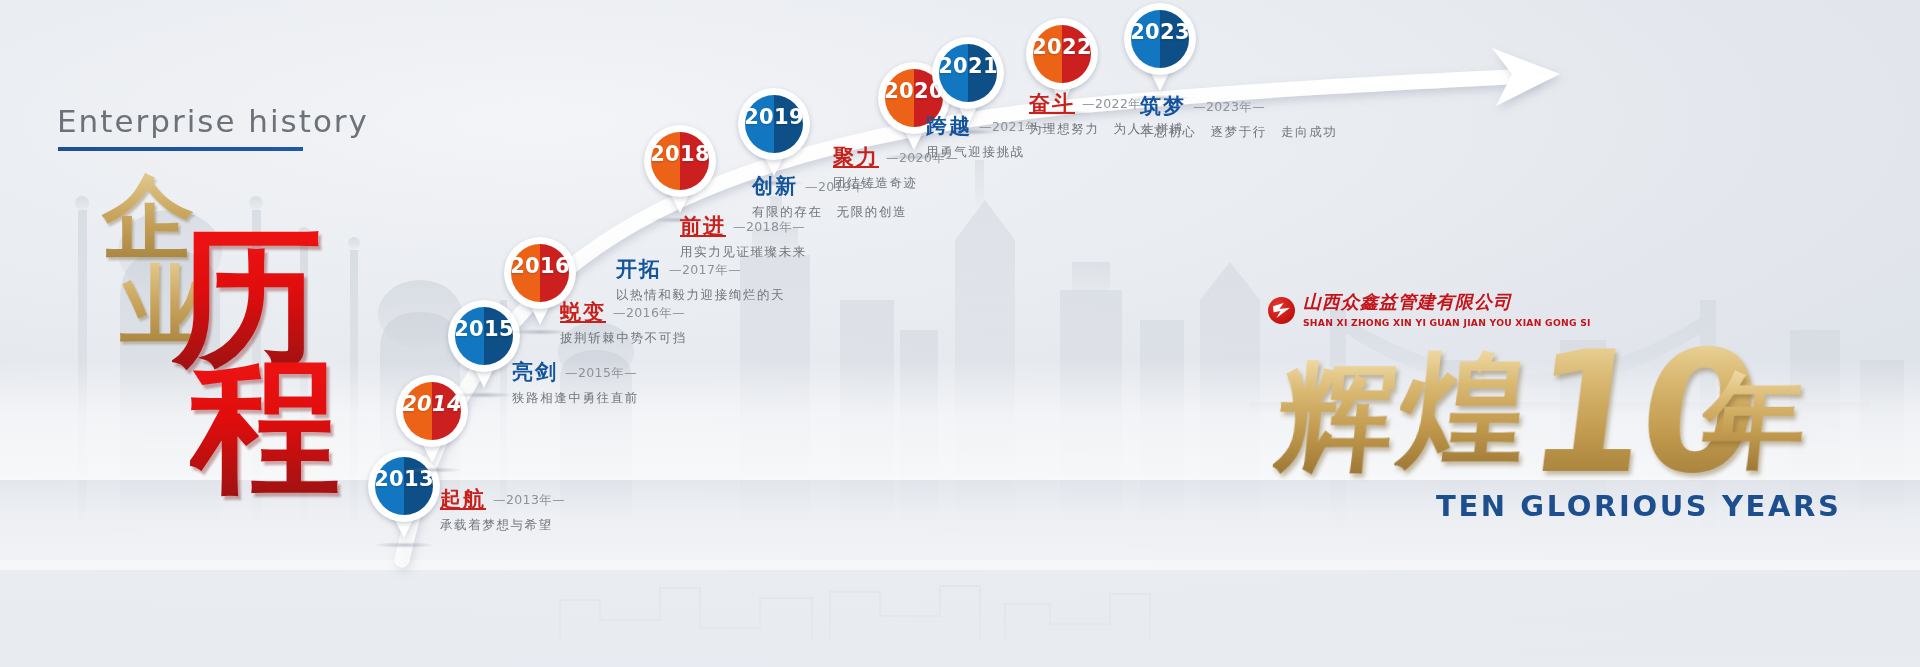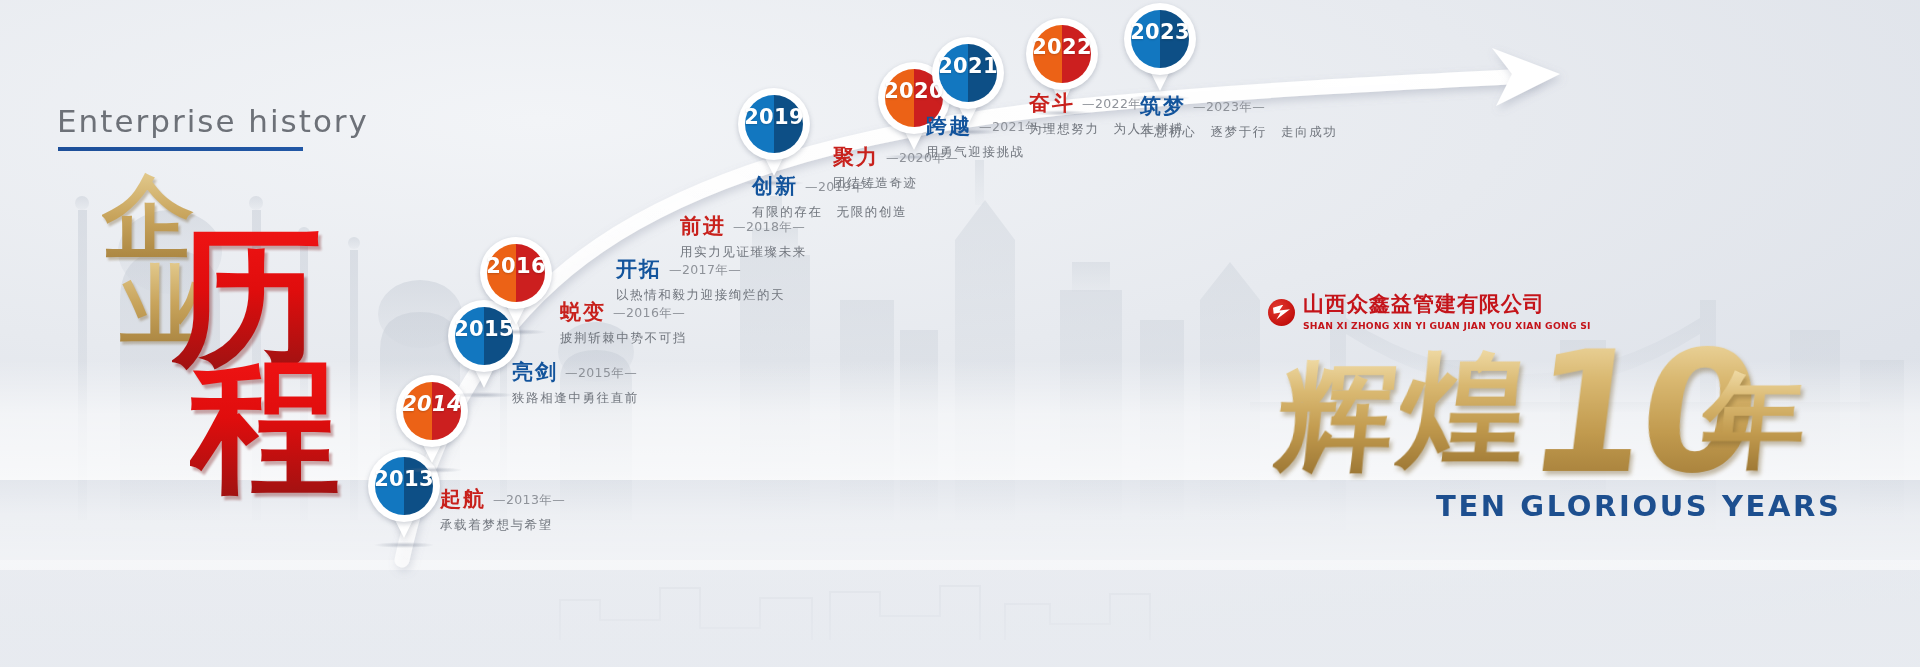--- a/index.html
+++ b/index.html
@@ -91,21 +91,21 @@
     background:radial-gradient(ellipse at center, rgba(110,120,140,.40) 0%, rgba(110,120,140,0) 72%);
   }
 
   
   .lab { position:absolute; white-space:nowrap; }
   .lab .ttl {
     font-family:"DejaVu Sans","Liberation Serif",serif;
     font-size:21px; font-weight:700; letter-spacing:2px; display:inline-block; vertical-align:baseline;
   }
   .lab.blue .ttl { color:#13549c; }
-  .lab.red  .ttl { color:#c8211c; }
+  .lab.red  .ttl { color:#c8211c;text-decoration:underline; }
   .lab .yrtag {
     font-size:12.5px; color:#8e9299; letter-spacing:.4px; margin-left:7px;
     font-family:"DejaVu Sans","Liberation Sans",sans-serif; vertical-align:2px;
   }
   .lab .desc {
     display:block; margin-top:4px; font-size:12.5px; color:#70757d; letter-spacing:1.6px;
     font-family:"DejaVu Sans","Liberation Sans",sans-serif;
   }
 
   
@@ -117,21 +117,21 @@
     position:relative; flex:0 0 auto;
   }
   .logo-mark::after {
     content:""; position:absolute; left:5px; top:6px; width:17px; height:15px;
     background:#fff;
     clip-path:polygon(0% 22%, 62% 0%, 38% 40%, 100% 32%, 20% 100%, 44% 54%, 4% 62%);
   }
   .logo-txt { margin-left:8px; }
   .logo-cn {
     font-family:"DejaVu Sans","Liberation Serif",serif;
-    font-size:21px; font-weight:700; color:#c4141a; letter-spacing:1px; line-height:1.05;
+    font-size:18px; font-weight:700; color:#c4141a; letter-spacing:1px; line-height:1.05;font-style:italic;
   }
   .logo-py { font-size:9.2px; color:#c4141a; letter-spacing:.25px; margin-top:5px; font-weight:600; }
 
   .gold-row { position:absolute; left:-10px; top:36px; height:150px; }
   .gold {
     font-family:"DejaVu Sans","Liberation Serif",serif;
     font-weight:700; line-height:1; position:absolute;
     background:linear-gradient(180deg,#f0dba6 0%,#d9b871 30%,#c19a4e 62%,#9d7734 100%);
     -webkit-background-clip:text; background-clip:text; -webkit-text-fill-color:transparent;
     filter:drop-shadow(3px 4px 2px rgba(120,95,45,.40));
@@ -272,32 +272,42 @@
     <div class="tail"></div>
     <div class="body"></div>
     <div class="disc">
         <div class="lh"></div>
         <div class="rh"></div>
       </div>
     <div class="yr">2015</div>
     <div class="shadow"></div>
   </div>
 
-  <div class="pin red" style="left:480px; top:237px;">
+  <div class="pin red" style="left:504px; top:237px;">
     <div class="tail"></div>
     <div class="body"></div>
     <div class="disc">
         <div class="lh"></div>
         <div class="rh"></div>
       </div>
     <div class="yr">2016</div>
     <div class="shadow"></div>
   </div>
 
 
+  <div class="pin red" style="left:644px; top:125px;">
+    <div class="tail"></div>
+    <div class="body"></div>
+    <div class="disc">
+        <div class="lh"></div>
+        <div class="rh"></div>
+      </div>
+    <div class="yr">2018</div>
+    <div class="shadow"></div>
+  </div>
 
   <div class="pin blue" style="left:738px; top:88px;">
     <div class="tail"></div>
     <div class="body"></div>
     <div class="disc">
         <div class="lh"></div>
         <div class="rh"></div>
       </div>
     <div class="yr">2019</div>
     <div class="shadow"></div>

